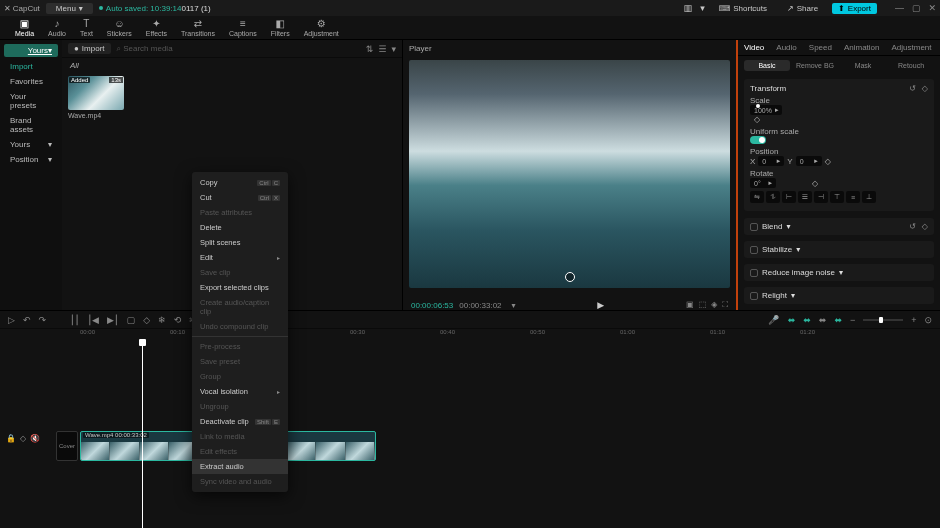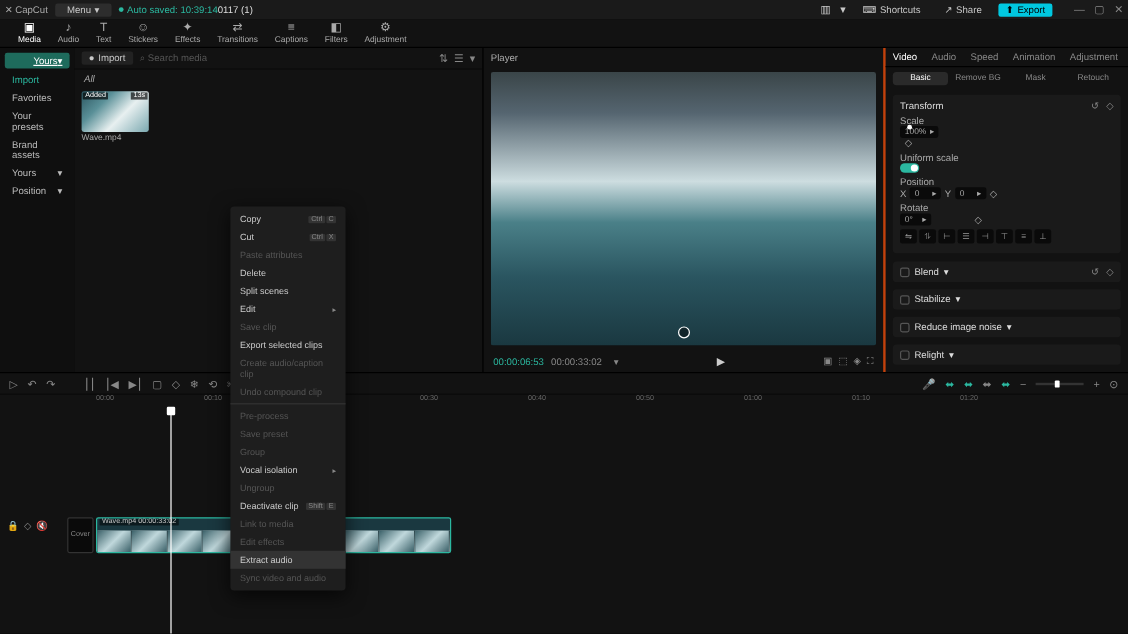--- a/index.html
+++ b/index.html
@@ -32,21 +32,21 @@
 .midcol .subhead { padding:3px 8px; font-size:8px; color:#aaa;font-style:italic; }
 .midcol .grid { padding:3px 6px; }
 .thumb { width:56px; }
 .thumb .img { width:56px; height:34px; background:linear-gradient(135deg,#2a5560 0%,#5a9098 30%,#e8f0f0 60%,#7aa8b0 100%); border-radius:2px; position:relative; }
 .thumb .img .badge { position:absolute; top:1px; left:1px; background:#000a; color:#fff; font-size:6px; padding:0 2px; border-radius:1px; }
 .thumb .img .dur { position:absolute; top:1px; right:1px; background:#000a; color:#fff; font-size:6px; padding:0 2px; }
 .thumb .name { font-size:7px; color:#aaa; margin-top:2px; }
 .playercol { width:334px; background:#121212; border-left:1px solid #000; display:flex; flex-direction:column; }
 .playercol .phead { height:16px; display:flex; align-items:center; padding:0 6px; font-size:8px; color:#aaa; }
 .playercol .video { flex:1; margin:4px 6px; background:#000; border-radius:2px; position:relative; overflow:hidden; background-image:linear-gradient(to bottom,#3a4548 0%,#556570 15%,#cddde0 40%,#4a8088 55%,#2a5560 75%,#1a3840 100%); }
-.playercol .controls { height:18px; display:flex; align-items:center; padding:0 8px; gap:6px; font-size:8px; color:#888; }
+.playercol .controls { height:18px; display:flex; align-items:flex-end; padding:0 8px; gap:6px; font-size:8px; color:#888; }
 .playercol .controls .t1 { color:#2bb8a0; }
 .playercol .controls .play { flex:1; text-align:center; font-size:9px; color:#ccc; }
 .playercol .controls .ricons { display:flex; gap:5px; }
 .rightcol { width:204px; background:#121212; border-left:2px solid #c2410c; display:flex; flex-direction:column; }
 .rightcol .tabs { height:16px; display:flex; align-items:center; padding:0 6px; gap:12px; font-size:8px; border-bottom:1px solid #000; }
 .rightcol .tabs span { color:#888; }
 .rightcol .tabs span.active { color:#fff; }
 .rightcol .subtabs { display:flex; gap:2px; padding:4px 6px; }
 .rightcol .subtabs .st { flex:1; text-align:center; padding:2px 0; font-size:7px; color:#888; border-radius:3px; }
 .rightcol .subtabs .st.active { background:#2a2a2a; color:#fff; }

